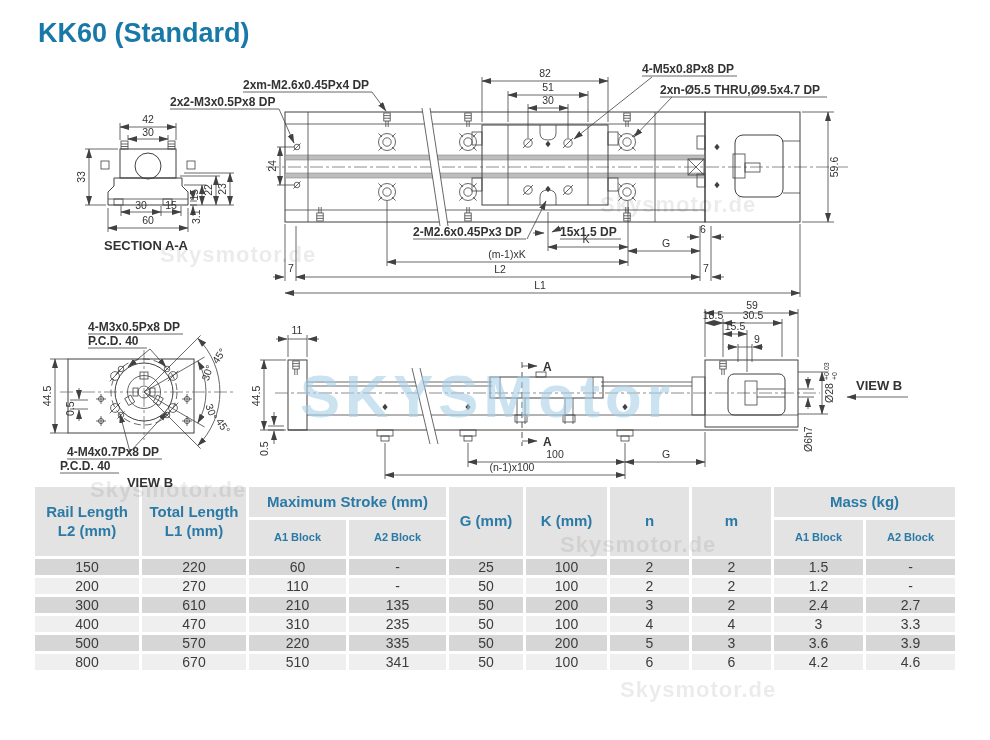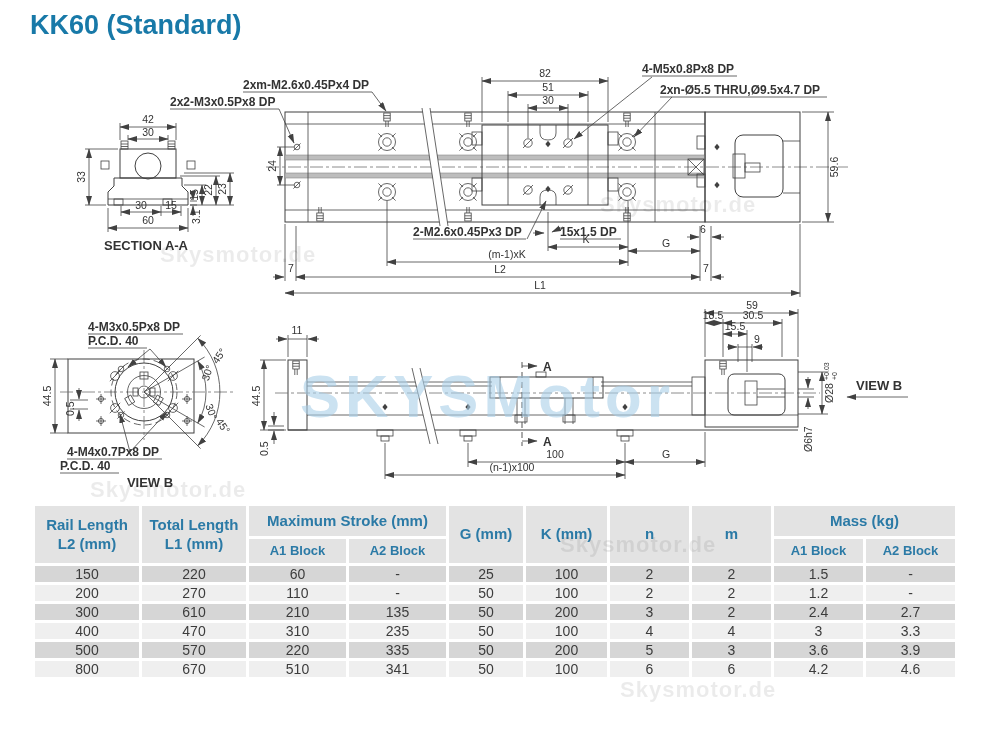--- a/index.html
+++ b/index.html
@@ -1,40 +1,40 @@
 <!DOCTYPE html>
 <html><head>
 <meta charset="utf-8">
 <style>
   html,body{margin:0;padding:0;background:#fff;}
   .page{position:relative;width:990px;height:740px;background:#fff;overflow:hidden;
         font-family:"Liberation Sans",sans-serif;}
-  .title{position:absolute;left:30px;top:10px;margin:0;font-size:27px;font-weight:bold;
+  .title{position:absolute;left:30px;top:10px;margin:8px;font-size:27px;font-weight:bold;
          color:#1879a8;z-index:3;letter-spacing:0px;}
   svg.drawing{position:absolute;left:0;top:0;z-index:2;pointer-events:none;}
   
   .ln{stroke:#414141;stroke-width:1;fill:none;}
   .lt{stroke:#414141;stroke-width:.8;fill:none;}
   .fw{fill:#fff;stroke:none;}
   .cl{stroke:#707070;stroke-width:.8;fill:none;stroke-dasharray:13 3 3 3;}
   .dsh{stroke:#414141;stroke-width:.9;fill:none;stroke-dasharray:6 4;}
   .gray{fill:#bdbdbd;stroke:#8b8b8b;stroke-width:.6;}
   .dmd{fill:#414141;stroke:none;}
   text.dt{font-size:10.5px;fill:#333;font-family:"Liberation Sans",sans-serif;}
   text.dtb{font-size:12px;font-weight:bold;fill:#333;font-family:"Liberation Sans",sans-serif;}
   text.cap{font-size:13px;font-weight:bold;fill:#333;font-family:"Liberation Sans",sans-serif;}
   text.tol{font-size:7px;fill:#333;}
   text.wm-big{font-size:60px;font-weight:bold;fill:#a9cfe8;opacity:.6;letter-spacing:5px;}
   text.wm{font-size:22px;font-weight:bold;fill:#000;opacity:.075;letter-spacing:1px;}
   
-  .spec{position:absolute;left:32px;top:503px;width:926px;z-index:1;
+  .spec{position:absolute;left:32px;top:484px;width:926px;z-index:1;
         border-collapse:separate;border-spac1ng:3px;border-spacing:3px;table-layout:fixed;}
   .spec th{background:#e3e3e3;color:#2b7aa6;font-weight:bold;font-size:15px;
            white-space:pre-line;line-height:1.25;padding:0;text-align:center;vertical-align:middle;}
-  .spec th.sub{font-size:13px;height:24px;}
+  .spec th.sub{font-size:11px;height:36px;}
   .spec thead tr.r1 th{height:30px;}
   .spec td{background:#efefef;color:#3c3c3c;font-size:14px;text-align:center;padding:0;
            height:15px;vertical-align:middle;}
   .spec tr.dark td{background:#d6d6d6;}
 </style>
 </head>
 <body>
 
 <div class="page">
 

